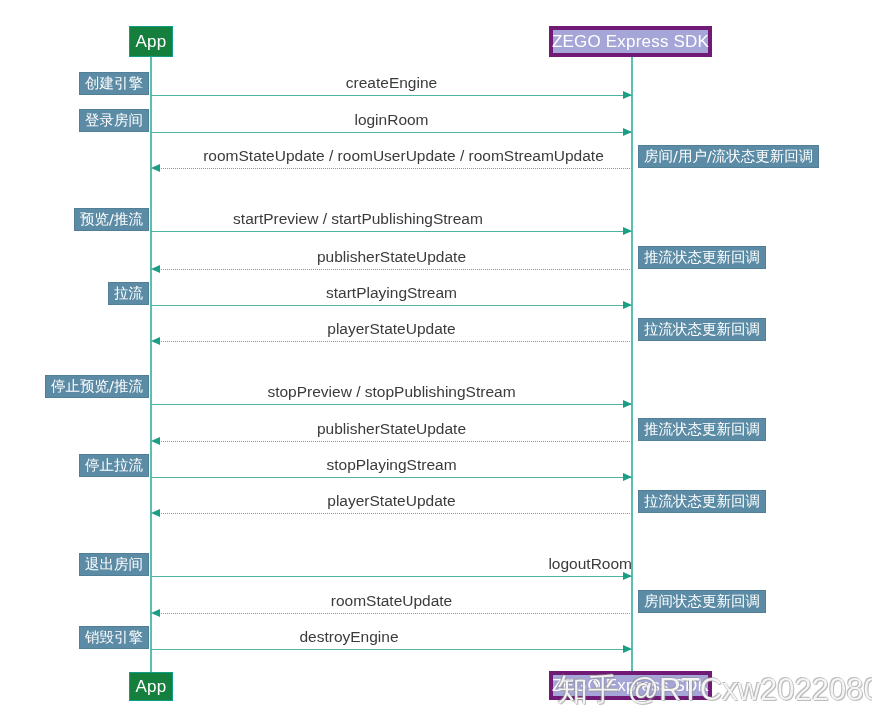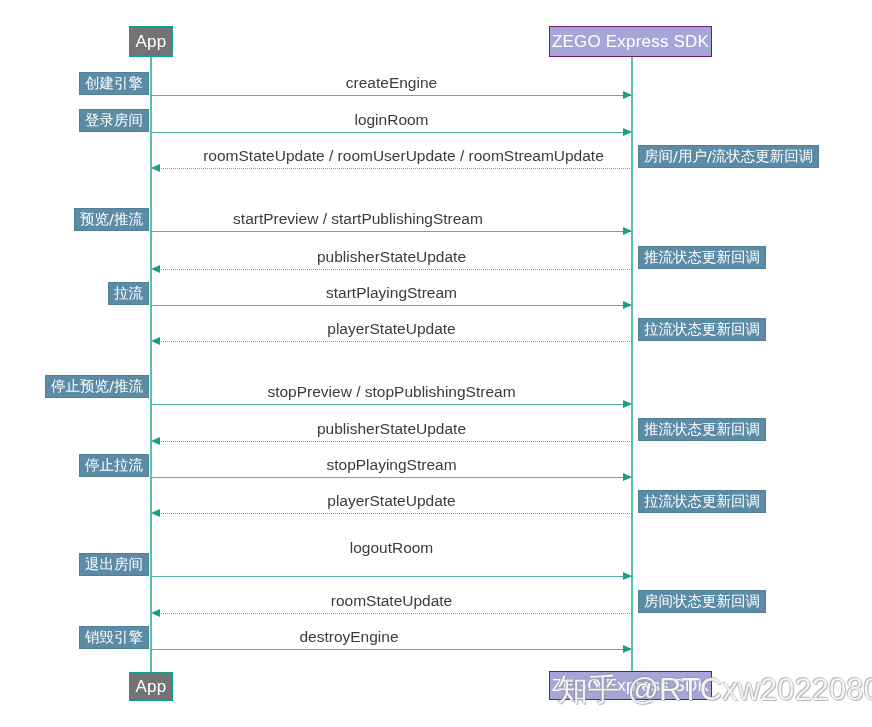--- a/index.html
+++ b/index.html
@@ -32,26 +32,26 @@
     display: flex;
     align-items: center;
     justify-content: center;
     color: #ffffff;
     font-size: 17px;
     letter-spacing: .2px;
     line-height: 1;
     white-space: nowrap;
   }
   .participant.app {
-    background: #737373;
+    background: #15803d;
     border: 1px solid #0f9f88;
   }
   .participant.sdk {
     background: #a5a5d8;
-    border: 1px solid #701a75;
+    border: 4px solid #701a75;
   }
 
   
   .lifeline {
     position: absolute;
     width: 2px;
     background: #5bbfae;
   }
 
   
@@ -186,21 +186,21 @@
       <div class="msg-line" style="left: 151px; top: 477px; width: 481px;"></div>
       <div class="arrow-head right" style="top: 473px; left: 623px;"></div>
       <div class="msg-label" style="left: 151px; width: 481px; top: 457px;">stopPlayingStream</div>
       <div class="note left-note" style="right: 723px; top: 454px;">停止拉流</div>
       <div class="msg-line dotted" style="left: 151px; top: 513px; width: 481px;"></div>
       <div class="arrow-head left" style="top: 509px; left: 151px;"></div>
       <div class="msg-label" style="left: 151px; width: 481px; top: 493px;">playerStateUpdate</div>
       <div class="note right-note" style="left: 638px; top: 490px;">拉流状态更新回调</div>
       <div class="msg-line" style="left: 151px; top: 576px; width: 481px;"></div>
       <div class="arrow-head right" style="top: 572px; left: 623px;"></div>
-      <div class="msg-label" style="left: 151px; width: 481px; top: 540px;">logoutRoom</div>
+      <div class="msg-label" style="left: 151px; width: 481px; top: 556px; text-align: right;">logoutRoom</div>
       <div class="note left-note" style="right: 723px; top: 553px;">退出房间</div>
       <div class="msg-line dotted" style="left: 151px; top: 613px; width: 481px;"></div>
       <div class="arrow-head left" style="top: 609px; left: 151px;"></div>
       <div class="msg-label" style="left: 151px; width: 481px; top: 593px;">roomStateUpdate</div>
       <div class="note right-note" style="left: 638px; top: 590px;">房间状态更新回调</div>
       <div class="msg-line" style="left: 151px; top: 649px; width: 481px;"></div>
       <div class="arrow-head right" style="top: 645px; left: 623px;"></div>
       <div class="msg-label" style="left: 136px; width: 426px; top: 629px;">destroyEngine</div>
       <div class="note left-note" style="right: 723px; top: 626px;">销毁引擎</div>
     </div>

